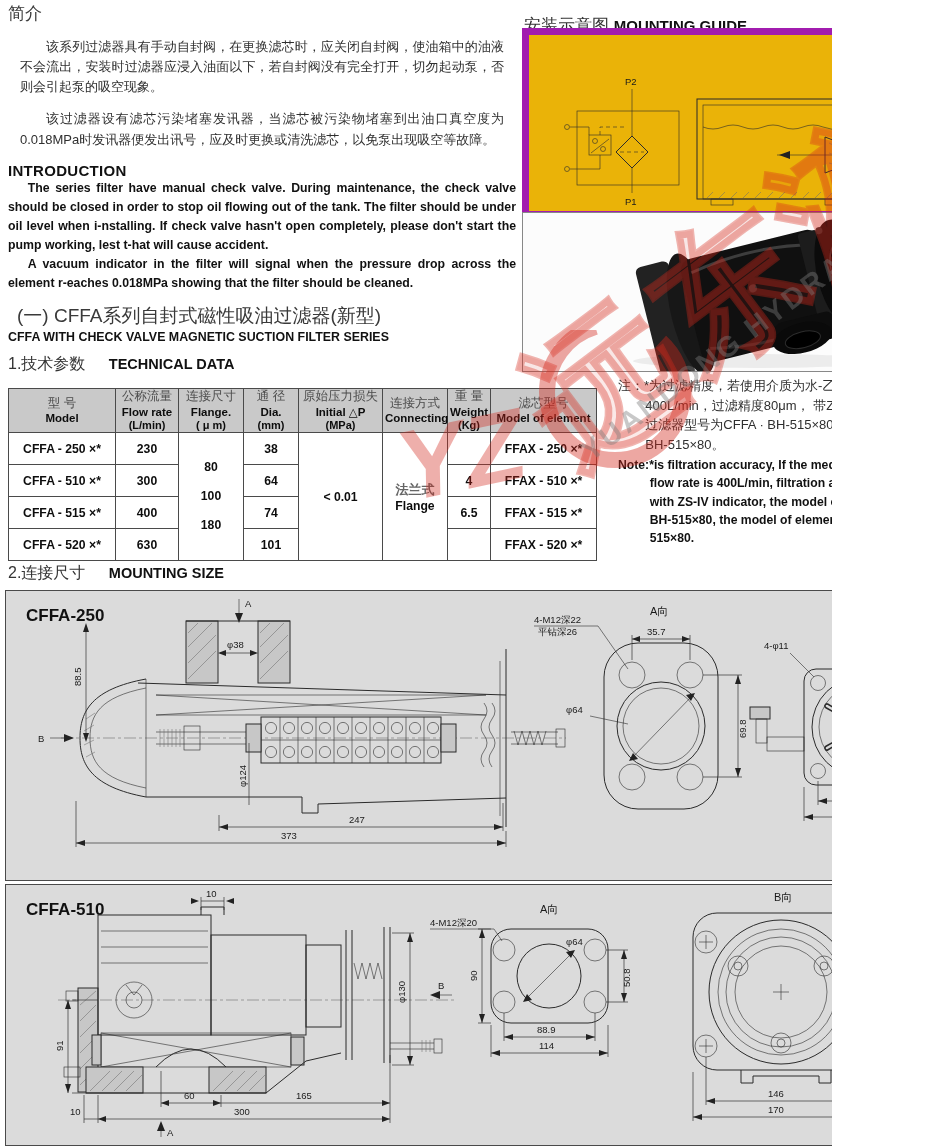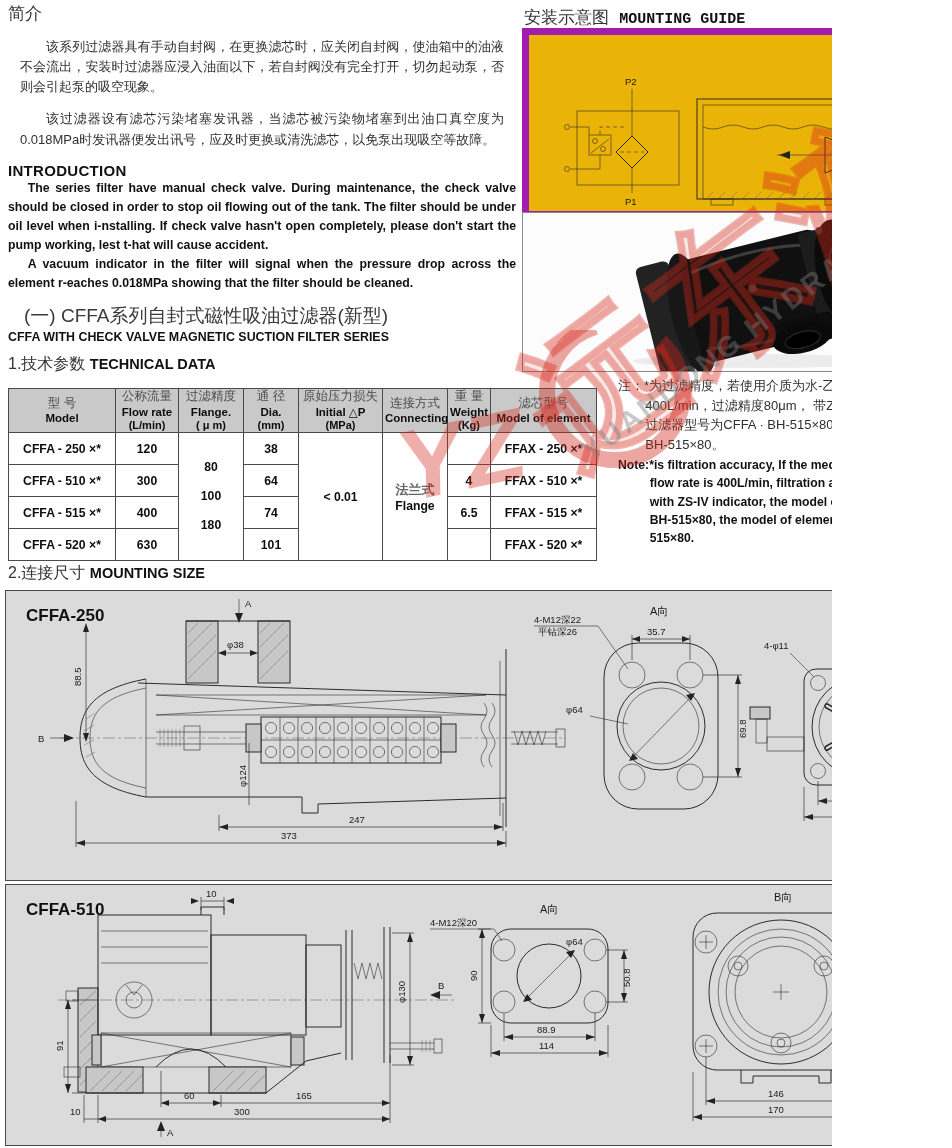--- a/index.html
+++ b/index.html
@@ -5,27 +5,27 @@
   html,body{margin:0;padding:0;background:#fff;}
   body{font-family:"Liberation Sans","DejaVu Sans",sans-serif;color:#1c1c1c;}
   .page{position:relative;width:832px;height:1148px;background:#fff;overflow:hidden;}
 
   
   .intro{position:absolute;left:8px;top:2px;width:508px;}
   .zh-title{font-size:17px;color:#3a3a3a;margin:0 0 2px 0;font-weight:normal;}
   .zh-para{font-size:13px;line-height:1.55;margin:12px;text-indent:2em;text-align:justify;color:#2f2f2f;}
   .en-title{font-size:15px;font-weight:bold;margin:4px 0 0 0;color:#111;letter-spacing:.3px;}
   .en-para{font-size:12.3px;line-height:1.55;font-weight:bold;margin:0;text-indent:1.6em;text-align:justify;color:#111;}
-  .series-zh{font-size:19px;color:#3a3a3a;margin:10px 0 0 16px;font-weight:normal;}
+  .series-zh{font-size:19px;color:#3a3a3a;margin:10px 0 0 9px;font-weight:normal;}
   .series-en{font-size:12.4px;font-weight:bold;margin:1px 0 0 0;color:#111;}
   .sec-head{position:absolute;font-size:16px;color:#333;white-space:nowrap;}
-  .sec-head b{font-size:14.5px;color:#111;}
+  .sec-head b{font-size:14.5px;color:#111;margin-left:19px;}
 
   
-  .guide-head{position:absolute;left:524px;top:6px;font-size:17px;color:#333;white-space:nowrap;font-family:Liberation Mono, monospace;}
+  .guide-head{position:absolute;left:524px;top:14px;font-size:17px;color:#333;white-space:nowrap;}
   .guide-head b{font-size:15px;color:#111;}
   .guide-box{position:absolute;left:522px;top:28px;width:422px;height:176px;background:#eab308;border:7px solid #a21caf;}
   .photo-box{position:absolute;left:522px;top:212px;width:422px;height:158px;background:#fcfcfc;border:1px solid #888;}
   .notes{position:absolute;left:618px;top:376px;width:334px;}
   .note-zh{font-size:13px;line-height:1.5;margin:0;color:#2f2f2f;padding-left:2.1em;text-indent:-2.1em;}
   .note-en{font-size:12.2px;line-height:1.5;font-weight:bold;margin:2px 0 0 0;color:#111;padding-left:2.6em;text-indent:-2.6em;}
 
   
   table.tech{position:absolute;left:8px;top:388px;width:588px;border-collapse:collapse;table-layout:fixed;}
   table.tech th,table.tech td{border:1px solid #4a4a4a;text-align:center;vertical-align:middle;padding:0 2px;}
@@ -190,21 +190,21 @@
       <th>
             <span class="th-zh">型 号</span>
             <span class="th-en">Model</span>
           </th>
       <th>
             <span class="th-zh">公称流量</span>
             <span class="th-en">Flow rate</span>
             <span class="th-unit">(L/min)</span>
           </th>
       <th>
-            <span class="th-zh">过滤精度</span>
+            <span class="th-zh">连接尺寸</span>
             <span class="th-en">Flange.</span>
             <span class="th-unit">( μ m)</span>
           </th>
       <th>
             <span class="th-zh">通 径</span>
             <span class="th-en">Dia.</span>
             <span class="th-unit">(mm)</span>
           </th>
       <th>
             <span class="th-zh">原始压力损失</span>
@@ -220,21 +220,21 @@
             <span class="th-en">Weight</span>
             <span class="th-unit">(Kg)</span>
           </th>
       <th>
             <span class="th-zh">滤芯型号</span>
             <span class="th-en">Model of element</span>
           </th>
     </tr>
     <tr>
       <td class="cell">CFFA - 250 ×*</td>
-      <td class="cell">120</td>
+      <td class="cell">230</td>
       <td class="cell" rowspan="4">
         <span class="filtr-v">80</span>
         <span class="filtr-v">100</span>
         <span class="filtr-v">180</span>
       </td>
       <td class="cell">38</td>
       <td class="cell" rowspan="4">&lt; 0.01</td>
       <td class="cell" rowspan="4">
         <span class="conn-zh">法兰式</span>
         <span class="conn-en">Flange</span>

